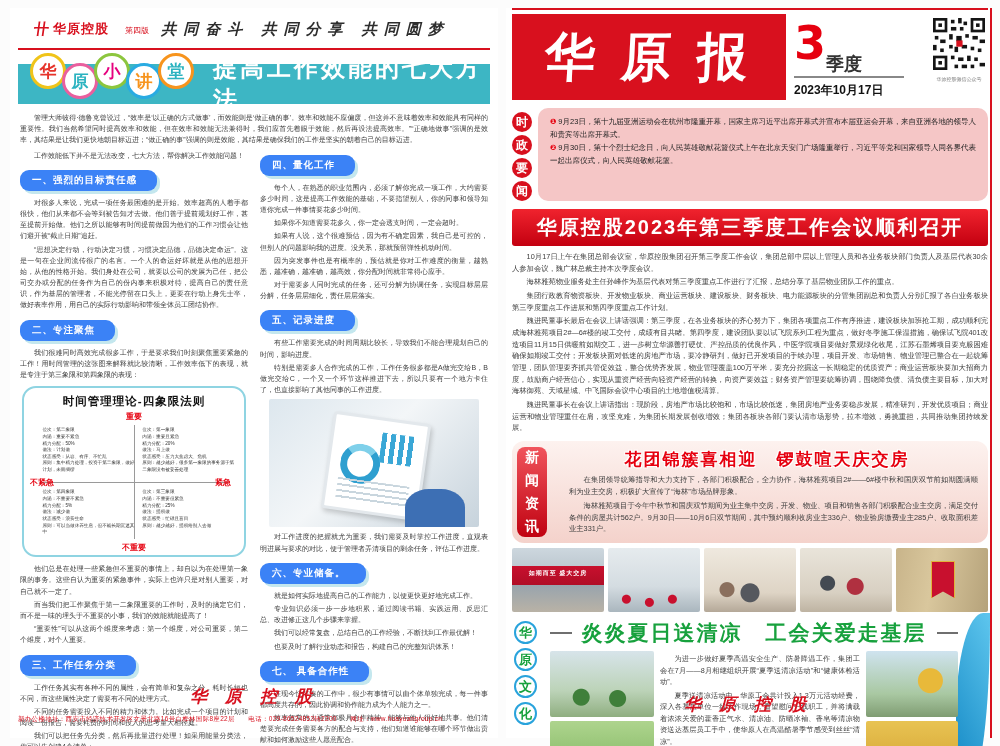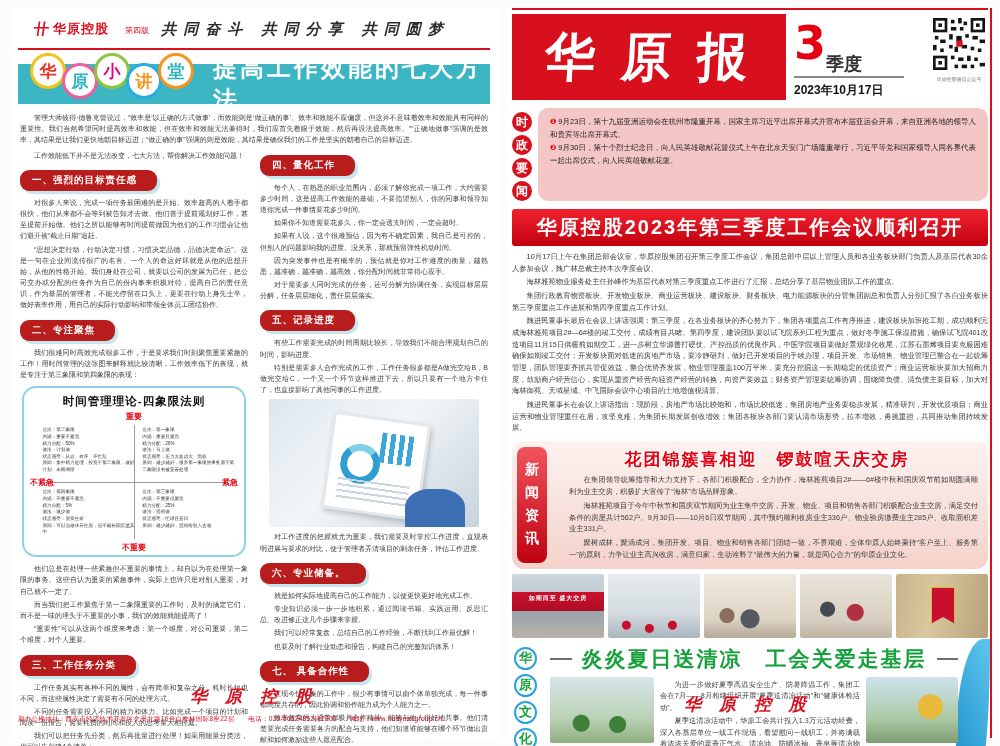--- a/index.html
+++ b/index.html
@@ -30,35 +30,35 @@
   .bc5{border-color:#f7941d;color:#2bb3c0;}
   .lect-title{position:absolute;left:195px;right:0;top:0;bottom:0;display:flex;align-items:center;
     justify-content:center;color:#fff;font-weight:bold;font-size:24px;letter-spacing:3px;}
 
   
   .intro{margin:8px 10px 2px 10px;font-size:7px;line-height:1.6;text-align:justify;
     text-indent:2em;color:#3d3d3d;}
   .cols{display:flex;gap:12px;margin:2px 10px 0 10px;}
   .col{flex:1;min-width:0;}
   .np-p{font-size:7px;line-height:1.6;text-align:justify;text-indent:2em;color:#3d3d3d;margin:2px 0;}
-  .pill{display:inline-block;background:#b91c1c;color:#fff;font-weight:bold;font-size:9.5px;
+  .pill{display:inline-block;background:#3b82f6;color:#fff;font-weight:bold;font-size:9.5px;
     letter-spacing:1px;padding:4px 20px 4px 12px;border-radius:9px;margin:7px 0 4px 0;
     box-shadow:3px 3px 0 #c4e7ee;}
 
   
   .quad{margin:6px 2px;border:2px solid #8fd4e2;border-radius:14px;padding:6px 6px 2px 6px;background:#fff;}
   .quad-title{text-align:center;font-weight:bold;font-size:11.5px;color:#111;letter-spacing:1px;}
   .quad-body{position:relative;height:142px;margin-top:2px;}
   .axis-v{position:absolute;left:50%;top:14px;bottom:14px;width:1px;background:#9a9a9a;}
   .axis-h{position:absolute;top:50%;left:10px;right:10px;height:1px;background:#9a9a9a;}
   .qlab{position:absolute;color:#e6000f;font-weight:bold;font-size:8px;}
   .qlab-t{top:0;left:50%;transform:translateX(-50%);}
   .qlab-b{bottom:0;left:50%;transform:translateX(-50%);}
   .qlab-l{left:0;top:50%;transform:translateY(-50%);}
-  .qlab-r{right:0;top:50%;transform:translateY(-50%);}
+  .qlab-r{right:7px;top:50%;transform:translateY(-50%);}
   .qblock{position:absolute;width:45%;font-size:4.6px;line-height:1.45;color:#333;}
   .qb-tl{left:6%;top:16px;}
   .qb-tr{left:54%;top:16px;}
   .qb-bl{left:6%;top:55%;}
   .qb-br{left:54%;top:55%;}
 
   
   .photo{border-radius:2px;position:relative;overflow:hidden;}
   .ph-tablet{width:210px;height:128px;margin:4px auto;background:linear-gradient(135deg,#dde7ee 0%,#f3f6f8 45%,#c7d3dc 100%);}
   .tab-frame{position:absolute;left:58px;top:18px;width:92px;height:92px;background:#fff;border:3px solid #e3e8ec;
@@ -394,21 +394,20 @@
   <div class="news-wrap">
     <div class="news-label">
       <span>新</span>
       <span>闻</span>
       <span>资</span>
       <span>讯</span>
     </div>
     <div class="news-title">花团锦簇喜相迎　锣鼓喧天庆交房</div>
     <p class="np-p">在集团领导统筹指导和大力支持下，各部门积极配合，全力协作，海林雅苑项目2#——6#楼中秋和国庆双节前如期圆满顺利为业主交房，积极扩大宣传了“海林”市场品牌形象。</p>
     <p class="np-p">海林雅苑项目于今年中秋节和国庆双节期间为业主集中交房，开发、物业、项目和销售各部门积极配合业主交房，满足交付条件的房屋共计562户。9月30日——10月6日双节期间，其中预约顺利收房业主336户、物业验房缴费业主285户、收取面积差业主331户。</p>
-    <p class="np-p">聚树成林，聚滴成河，集团开发、项目、物业和销售各部门团结一致，不畏艰难，全体华原人始终秉持“客户至上、服务第一”的原则，力争让业主高兴收房，满意归家，生动诠释了“最伟大的力量，就是同心合力”的华原企业文化。</p>
   </div>
 
   <div class="photo-strip">
     <div class="photo strip-ph sp1">
       <div class="ban-txt">如期而至 盛大交房</div>
     </div>
     <div class="photo strip-ph sp2"></div>
     <div class="photo strip-ph sp3"></div>
     <div class="photo strip-ph sp4"></div>
     <div class="photo strip-ph sp5">

